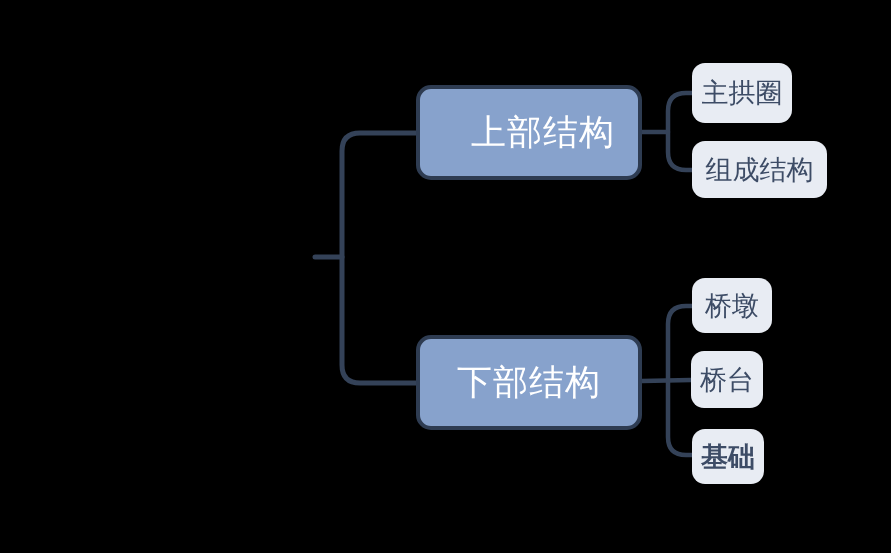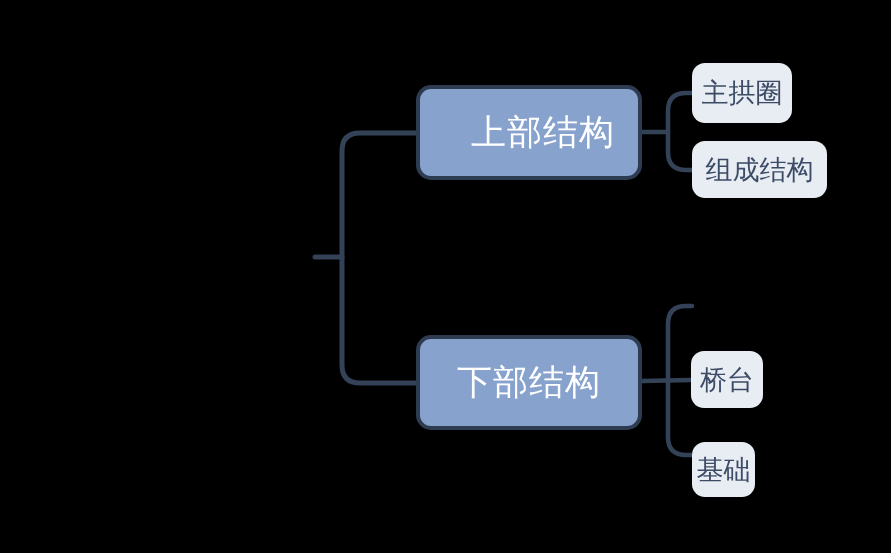--- a/index.html
+++ b/index.html
@@ -62,21 +62,21 @@
   .node-leaf {
     background: var(--leaf-fill, #E8ECF3);
     border-radius: 13px;
     color: var(--leaf-text, #3D4C66);
     font-size: 27px;
   }
   #leaf-main-arch-ring    { left: 692px; top: 63px;  width: 100px; height: 60px; }
   #leaf-spandrel-building { left: 692px; top: 141px; width: 135px; height: 57px; }
   #leaf-pier              { left: 692px; top: 278px; width: 80px;  height: 55px; }
   #leaf-abutment          { left: 691px; top: 351px; width: 72px;  height: 57px; }
-  #leaf-foundation        { left: 692px; top: 442px; width: 63px;  height: 55px; }
+  #leaf-foundation        { left: 692px; top: 429px; width: 72px;  height: 55px; font-weight: bold; }
 </style>
 </head>
 <body>
 
 <div id="canvas">
 
   <svg id="connectors" viewBox="0 0 891 553" xmlns="http://www.w3.org/2000/svg">
 
     <path class="lvl1" d="M315 257 L342 257"></path>
 
@@ -93,18 +93,19 @@
 
 
   <div class="node node-branch" id="branch-upper">上部结构</div>
 
   <div class="node node-branch" id="branch-lower">下部结构</div>
 
   <div class="node node-leaf" id="leaf-main-arch-ring">主拱圈</div>
 
   <div class="node node-leaf" id="leaf-spandrel-building">组成结构</div>
 
+  <div class="node node-leaf" id="leaf-pier">桥墩</div>
 
   <div class="node node-leaf" id="leaf-abutment">桥台</div>
 
   <div class="node node-leaf" id="leaf-foundation">基础</div>
 
 </div>
 
 </body></html>

